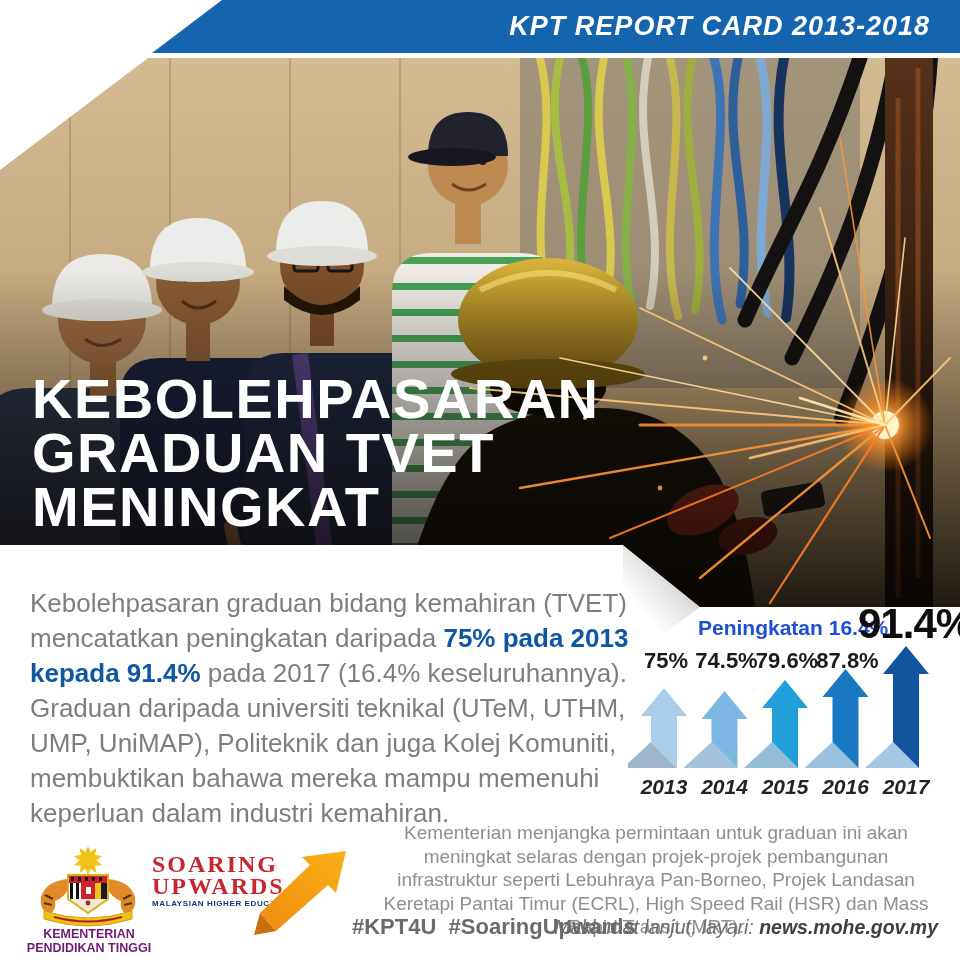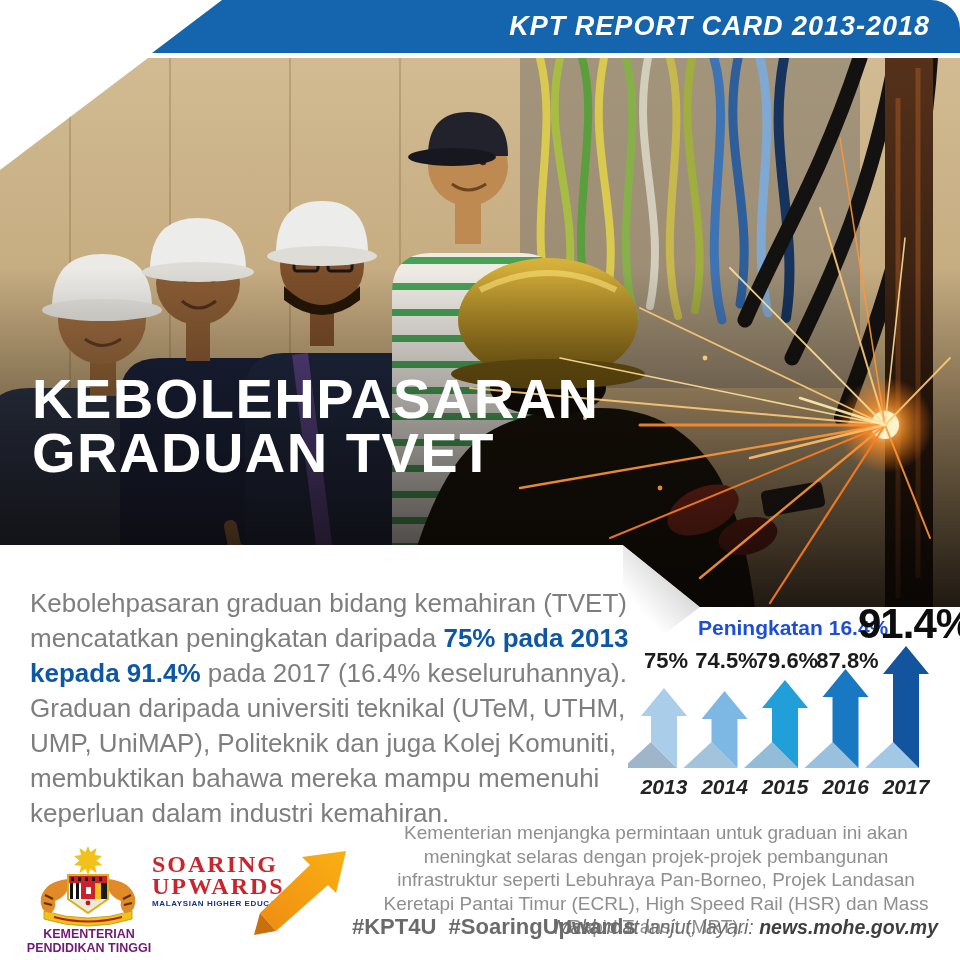--- a/index.html
+++ b/index.html
@@ -1,17 +1,17 @@
 <!DOCTYPE html>
 <html><head>
 <meta charset="utf-8">
 <style>
   html,body{margin:0;padding:0;background:#fff;}
   .poster{position:relative;width:960px;height:960px;background:#fff;overflow:hidden;
-          font-family:"Liberation Sans",sans-serif;border-radius:29px;}
+          font-family:"Liberation Sans",sans-serif;}
 
   
   .banner{position:absolute;left:0;top:0;width:960px;height:53px;background:#1565ae;
           clip-path:polygon(222px 0,960px 0,960px 53px,152px 53px);}
   .banner span{position:absolute;right:30px;top:0;line-height:53px;color:#fff;
                font-size:27px;font-weight:700;font-style:italic;letter-spacing:1px;}
 
   
   .photo{position:absolute;left:0;top:58px;width:960px;height:550px;
          clip-path:polygon(148px 0,960px 0,960px 549px,700px 549px,623px 487px,0 487px,0 112px);}
@@ -218,20 +218,21 @@
           <circle cx="660" cy="430" r="2.4" fill="#ff9636"></circle>
           <circle cx="585" cy="360" r="2" fill="#ffca7a"></circle>
         </g>
       </g>
     </svg>
   </div>
 
   <div class="hero-title">
     <div>KEBOLEHPASARAN</div>
     <div>GRADUAN TVET</div>
+    <div>MENINGKAT</div>
   </div>
 
   <p class="intro"><span>Kebolehpasaran graduan bidang kemahiran (TVET) mencatatkan peningkatan daripada </span><span class="hl">75% pada 2013 kepada 91.4%</span><span> pada 2017 (16.4% keseluruhannya). Graduan daripada universiti teknikal (UTeM, UTHM, UMP, UniMAP), Politeknik dan juga Kolej Komuniti, membuktikan bahawa mereka mampu memenuhi keperluan dalam industri kemahiran.</span></p>
 
   <div class="shadow-wedge"></div>
 
   <div class="chart-title">Peningkatan 16.4%</div>
   <div class="chart-big">91.4%</div>
   <svg class="chart-svg" width="332" height="204" viewBox="0 0 332 204">
       <polygon points="-5,172 23,146 49,172" fill="#9fb6ca"></polygon>

